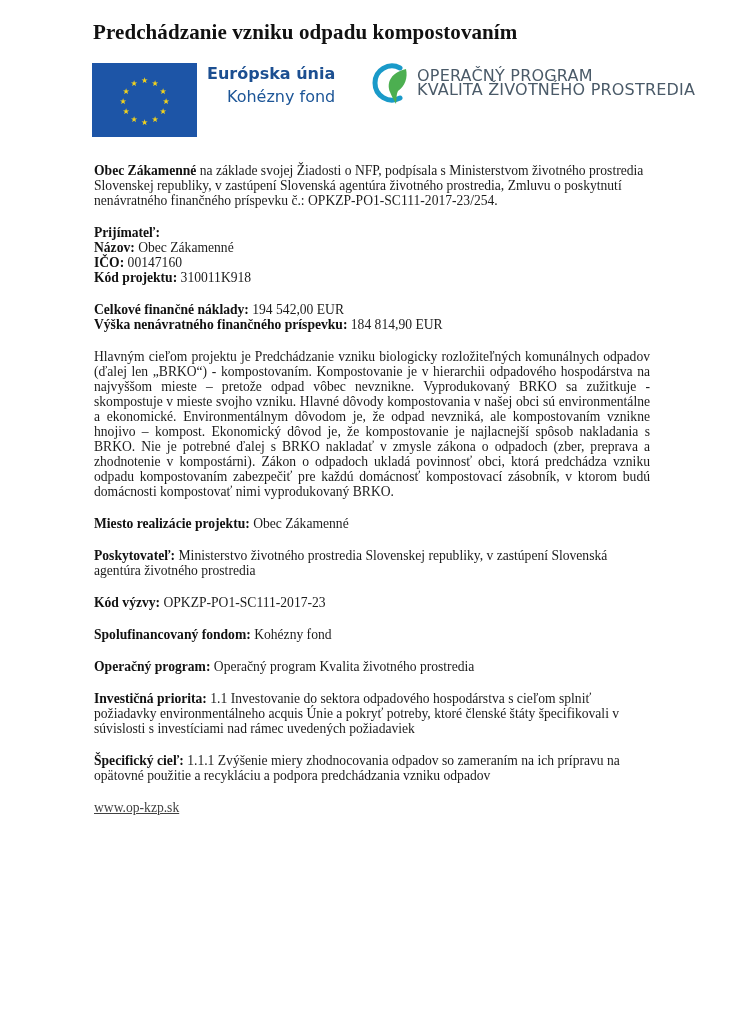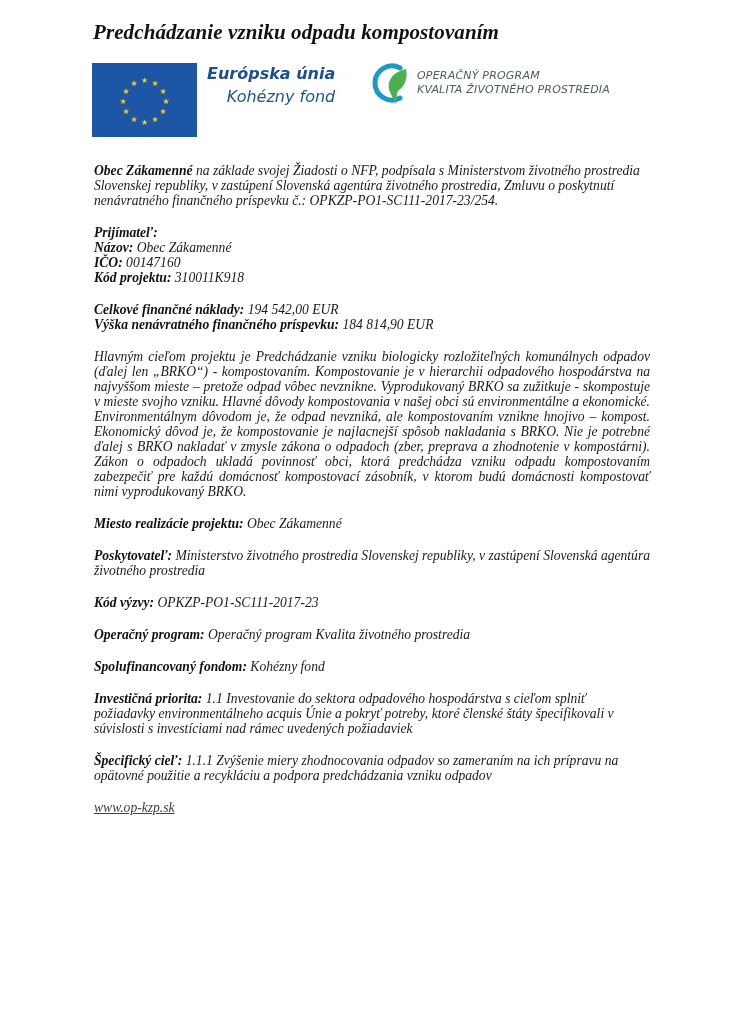--- a/index.html
+++ b/index.html
@@ -1,39 +1,39 @@
 <!DOCTYPE html>
 <html><head>
 <meta charset="utf-8">
 <style>
   html, body { margin: 0; padding: 0; background: #ffffff; }
   body {
     width: 745px; height: 1024px; overflow: hidden; position: relative;
     font-family: "Liberation Serif", serif; color: #1a1a1a;
   }
-  .page { position: absolute; left: 0; top: 0; width: 745px; height: 1024px; font-style: italic; }
+  .page { position: absolute; left: 0; top: 0; width: 745px; height: 1024px; }
   .title {
     position: absolute; left: 93px; top: 20px;
     font-size: 21px; font-weight: bold; letter-spacing: 0.1px; color: #111;
   }
   .eu-flag {
     position: absolute; left: 92px; top: 63px; width: 105px; height: 74px;
     background: #1d55a7;
   }
   .eu-flag svg { display: block; }
   .eu-text {
     position: absolute; left: 207px; top: 63px;
     font-family: "DejaVu Sans", sans-serif; color: #1b4f8f; text-align: right;
   }
   .eu-text .l1 { font-size: 16px; font-weight: bold; line-height: 22px; color: #1c4f91; }
   .eu-text .l2 { font-size: 16px; line-height: 24px; color: #1c5597; }
   .op-logo { position: absolute; left: 370px; top: 62px; width: 42px; height: 44px; }
   .op-text {
     position: absolute; left: 417px; top: 69px;
-    font-family: "DejaVu Sans", sans-serif; font-size: 11px; line-height: 14px;
+    font-family: "DejaVu Sans", sans-serif; font-size: 16px; line-height: 14px;
     color: #4a5a68; letter-spacing: 0.2px;
   }
   .content {
     position: absolute; left: 94px; top: 163px; width: 556px;
     font-size: 13.6px; line-height: 15px; color: #1b1b1b;
   }
   .content p { margin: 0; }
   .content b { font-weight: bold; color: #111; }
   .justify { text-align: justify; }
   .gap-l { margin-top: 17px !important; }
@@ -97,23 +97,23 @@
     <p><b>Výška nenávratného finančného príspevku:</b><span> 184 814,90 EUR</span></p>
 
     <p class="gap-l justify">Hlavným cieľom projektu je Predchádzanie vzniku biologicky rozložiteľných komunálnych odpadov (ďalej len „BRKO“) - kompostovaním. Kompostovanie je v hierarchii odpadového hospodárstva na najvyššom mieste – pretože odpad vôbec nevznikne. Vyprodukovaný BRKO sa zužitkuje - skompostuje v mieste svojho vzniku. Hlavné dôvody kompostovania v našej obci sú environmentálne a ekonomické. Environmentálnym dôvodom je, že odpad nevzniká, ale kompostovaním vznikne hnojivo – kompost. Ekonomický dôvod je, že kompostovanie je najlacnejší spôsob nakladania s BRKO. Nie je potrebné ďalej s BRKO nakladať v zmysle zákona o odpadoch (zber, preprava a zhodnotenie v kompostárni). Zákon o odpadoch ukladá povinnosť obci, ktorá predchádza vzniku odpadu kompostovaním zabezpečiť pre každú domácnosť kompostovací zásobník, v ktorom budú domácnosti kompostovať nimi vyprodukovaný BRKO.</p>
 
     <p class="gap-l"><b>Miesto realizácie projektu:</b><span> Obec Zákamenné</span></p>
 
     <p class="gap-l"><b>Poskytovateľ:</b><span> Ministerstvo životného prostredia Slovenskej republiky, v zastúpení Slovenská agentúra životného prostredia</span></p>
 
     <p class="gap-l"><b>Kód výzvy:</b><span> OPKZP-PO1-SC111-2017-23</span></p>
 
+    <p class="gap-l"><b>Spolufinancovaný fondom:</b><span> Kohézny fond</span></p>
+
     <p class="gap-l"><b>Operačný program:</b><span> Operačný program Kvalita životného prostredia</span></p>
-
-    <p class="gap-l"><b>Spolufinancovaný fondom:</b><span> Kohézny fond</span></p>
 
 
     <p class="gap-l"><b>Investičná priorita:</b><span> 1.1 Investovanie do sektora odpadového hospodárstva s cieľom splniť požiadavky environmentálneho acquis Únie a pokryť potreby, ktoré členské štáty špecifikovali v súvislosti s investíciami nad rámec uvedených požiadaviek</span></p>
 
     <p class="gap-l"><b>Špecifický cieľ:</b><span> 1.1.1 Zvýšenie miery zhodnocovania odpadov so zameraním na ich prípravu na opätovné použitie a recykláciu a podpora predchádzania vzniku odpadov</span></p>
 
     <p class="gap-l"><a class="link">www.op-kzp.sk</a></p>
   </div>
 </div>
 

